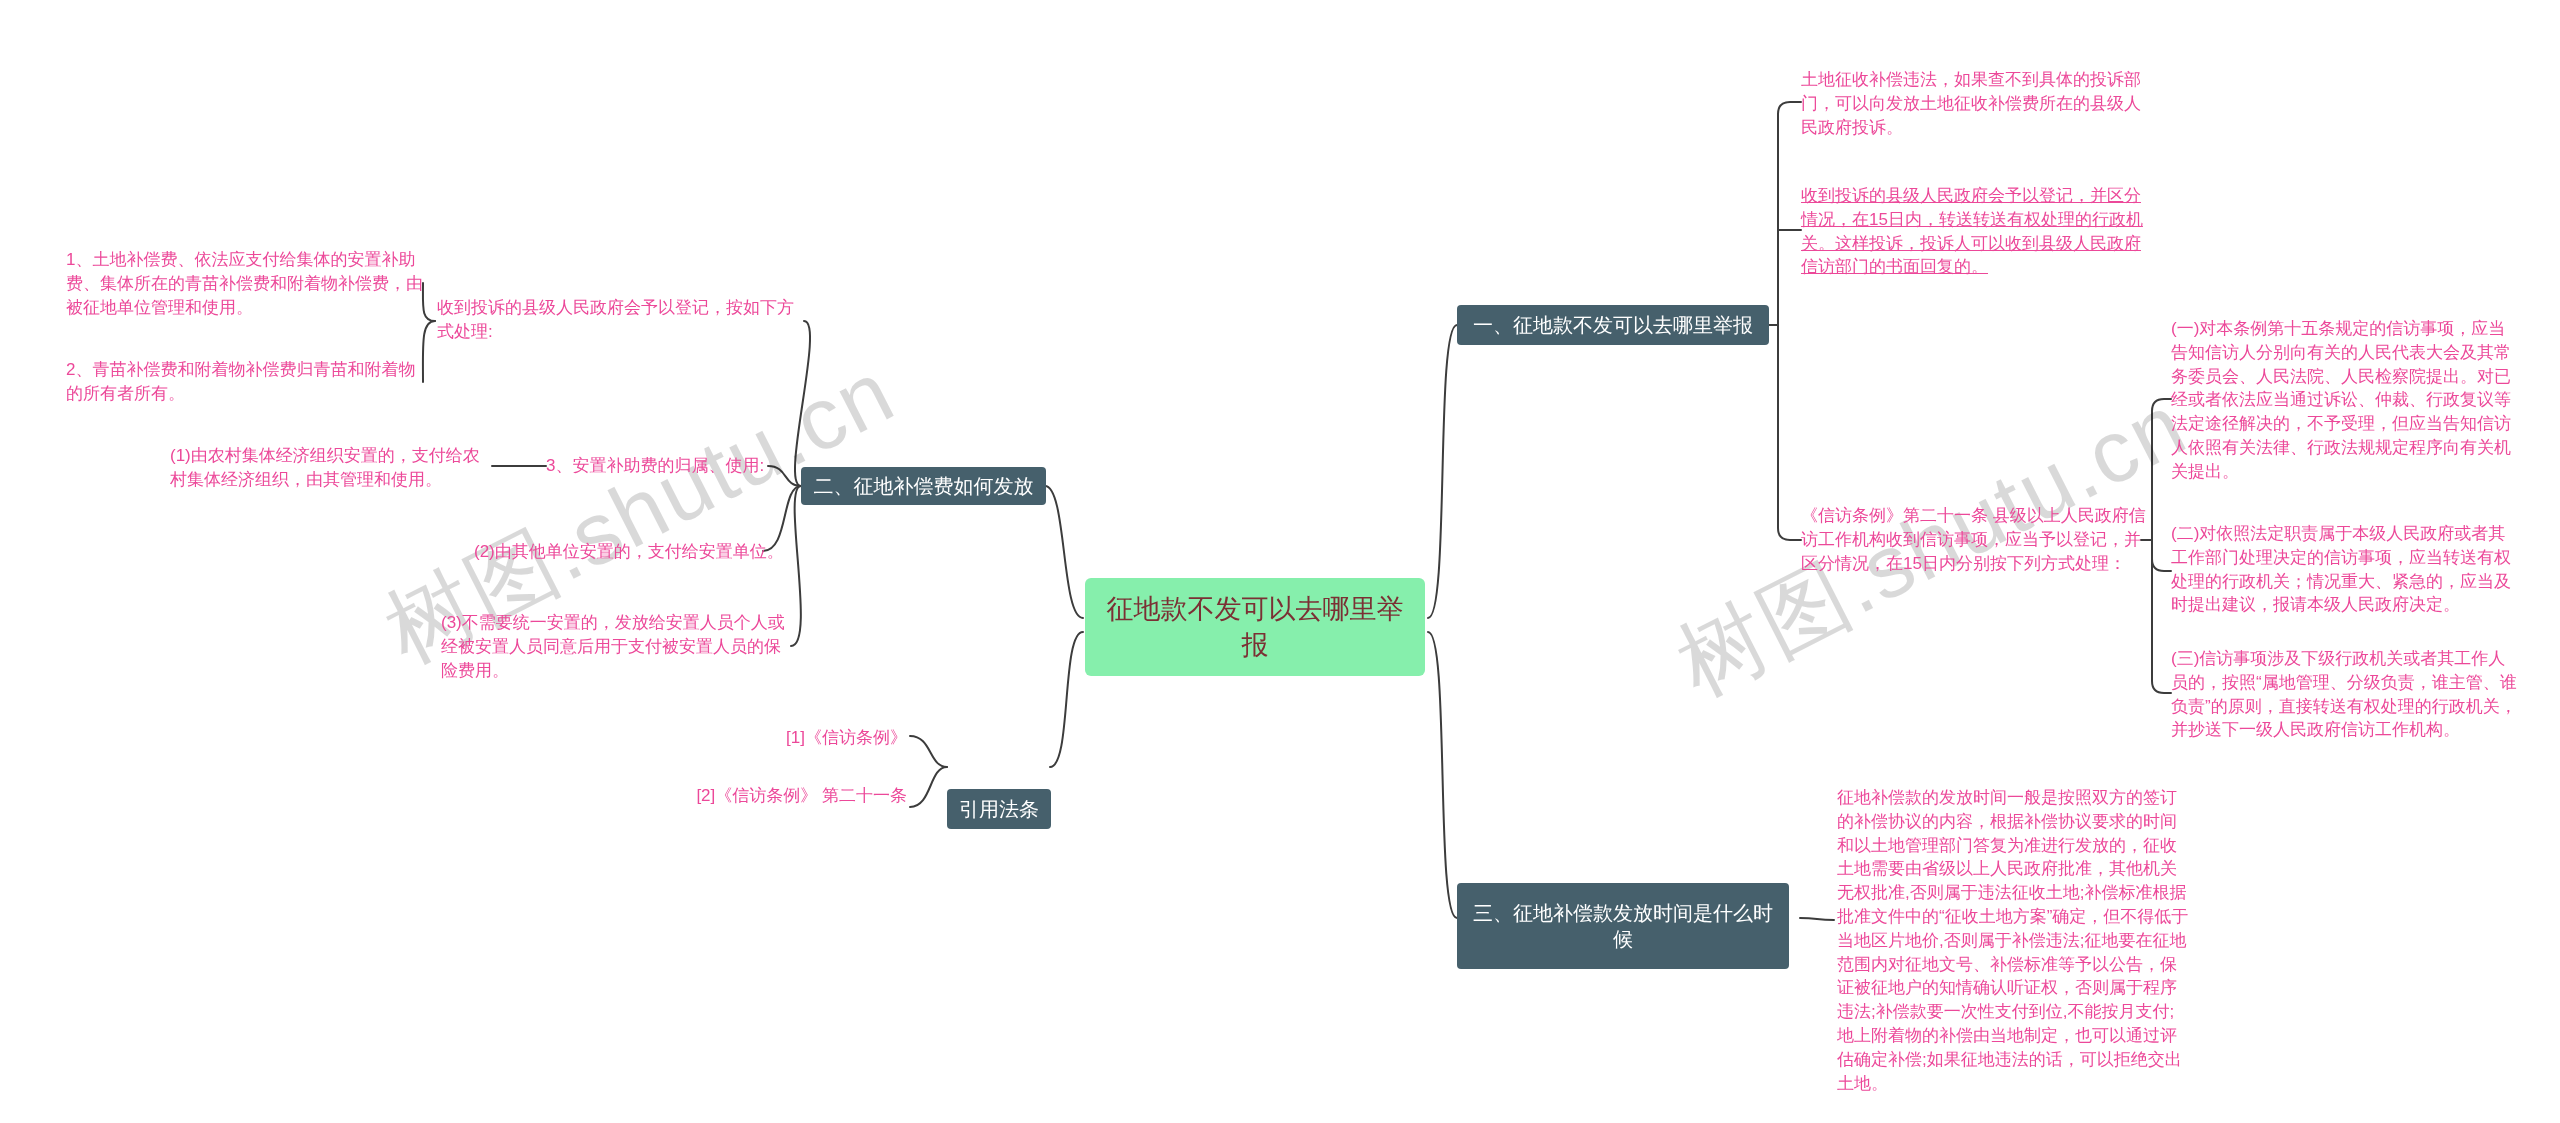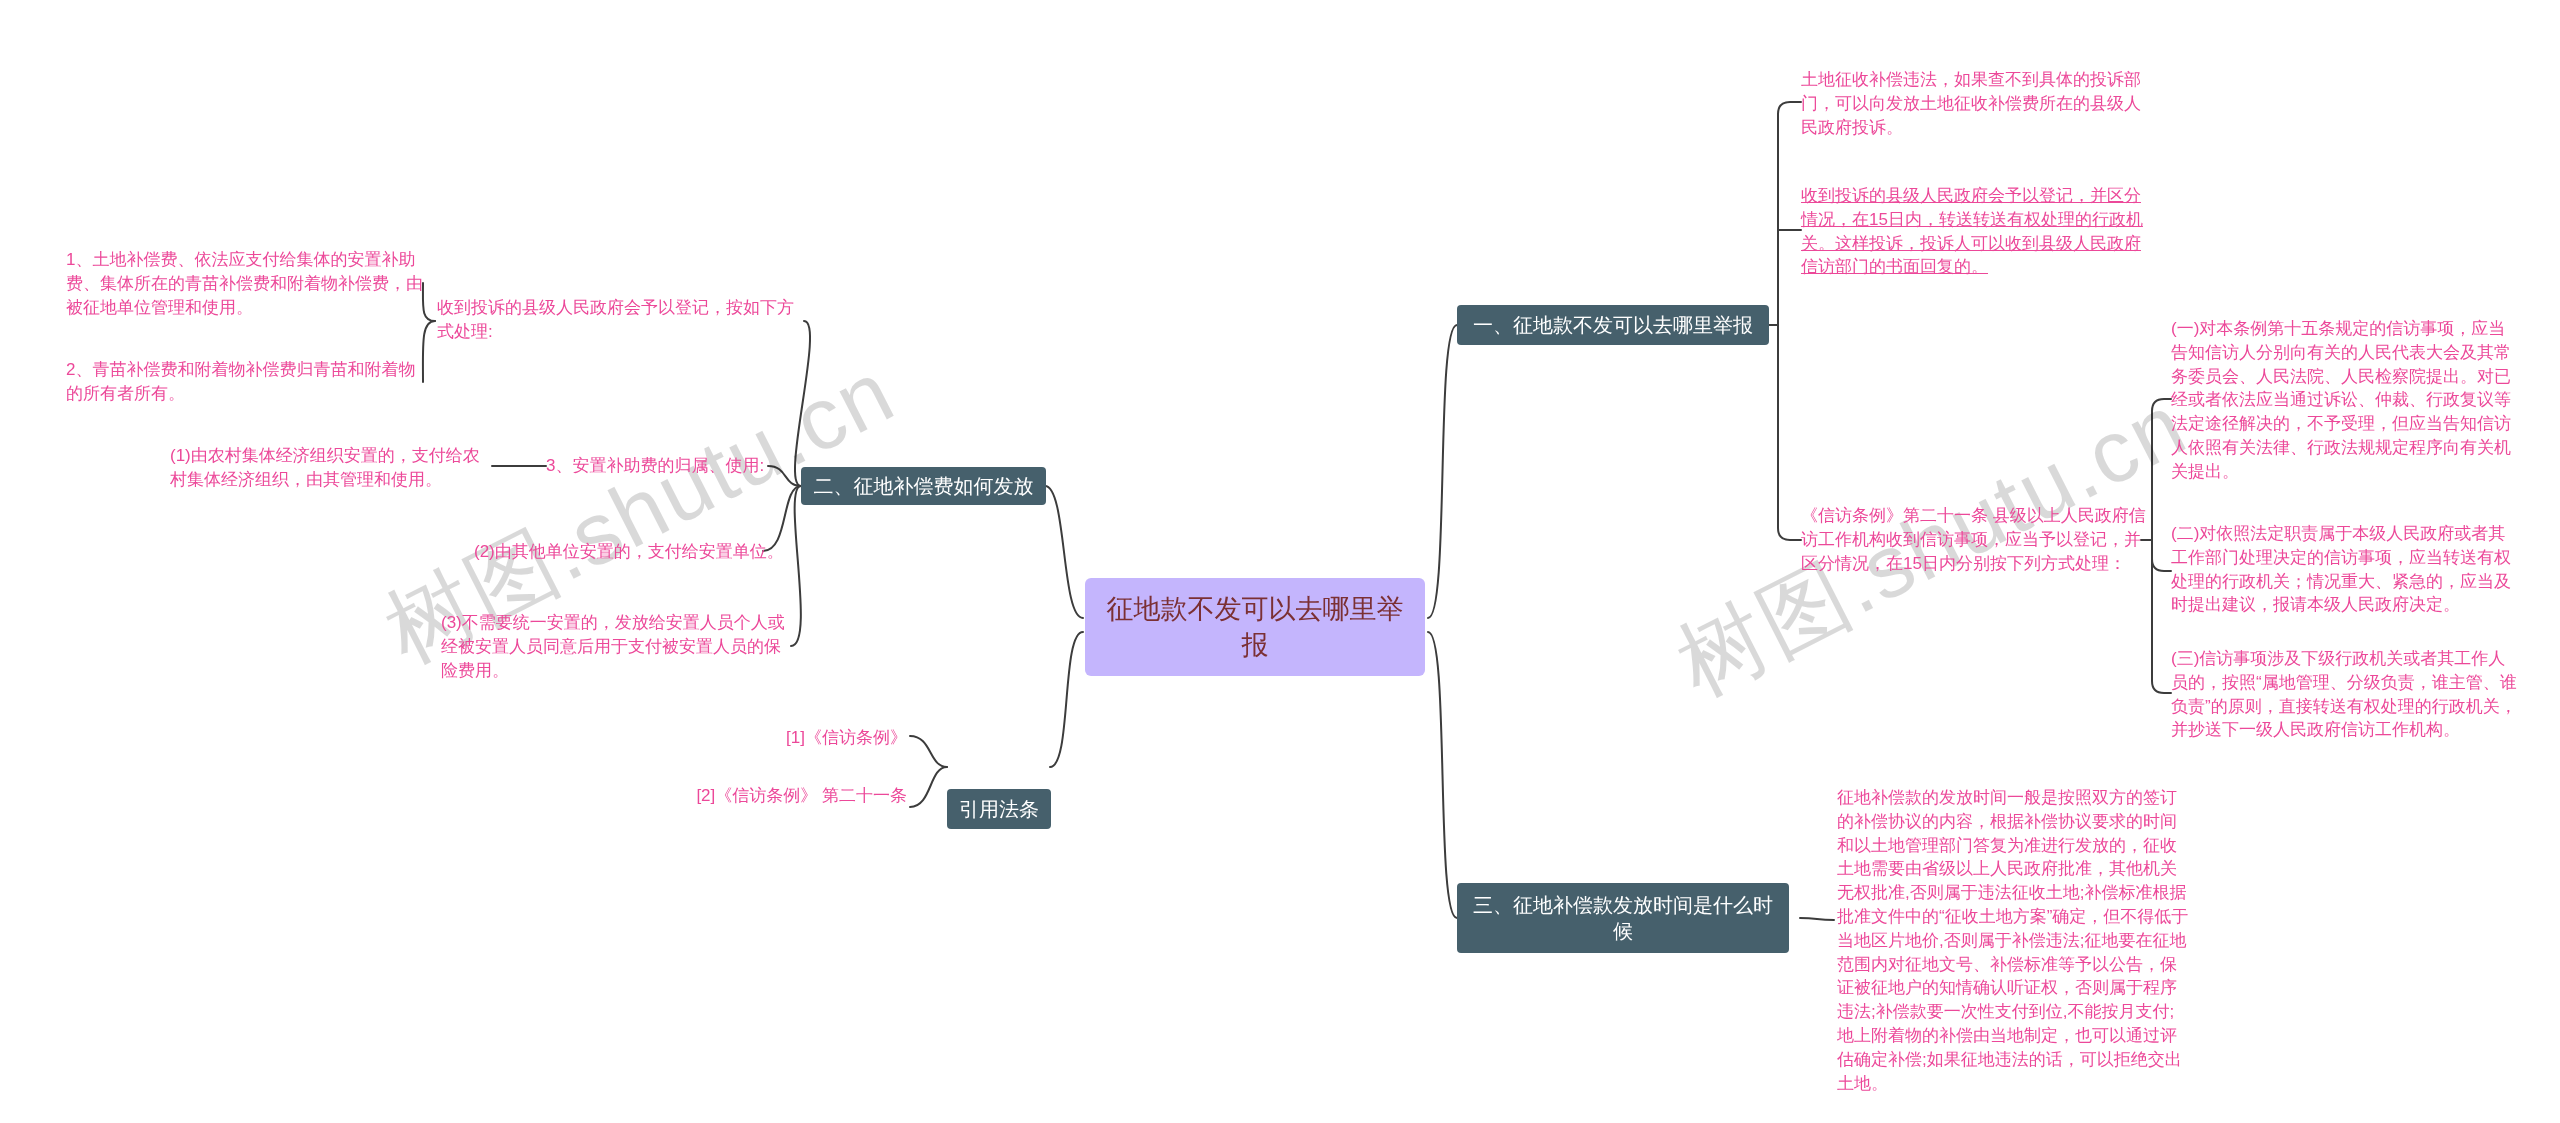--- a/index.html
+++ b/index.html
@@ -54,21 +54,21 @@
     box-sizing: border-box;
     padding: 2px 12px;
     border-radius: 4px;
     background: #46606c;
     color: #ffffff;
     font-size: 20px;
     line-height: 1.3;
     cursor: pointer;
   }
   .node.central {
-    background: #c4b5fd;
+    background: #86efac;
     color: #7b3034;
     font-size: 27px;
     font-weight: 500;
     line-height: 1.35;
     border-radius: 6px;
     padding: 2px 16px;
   }
 </style>
 </head>
 <body>
@@ -100,21 +100,21 @@
 
   <div class="watermark" style="left:640px; top:512px;">树图.shutu.cn</div>
   <div class="watermark" style="left:1932px; top:545px;">树图.shutu.cn</div>
 
   <div class="node central" style="left:1085px; top:578px; width:340px; height:98px;">征地款不发可以去哪里举报</div>
 
   <div class="node" style="left:1457px; top:305px; width:312px; height:40px;">一、征地款不发可以去哪里举报</div>
 
   <div class="node" style="left:801px; top:467px; width:245px; height:38px;">二、征地补偿费如何发放</div>
 
-  <div class="node" style="left:1457px; top:883px; width:332px; height:70px;">三、征地补偿款发放时间是什么时候</div>
+  <div class="node" style="left:1457px; top:883px; width:332px; height:86px;">三、征地补偿款发放时间是什么时候</div>
 
   <div class="node" style="left:947px; top:747px; width:104px; height:40px;margin-top:42px;">引用法条</div>
 
   <div class="note" style="left:66px; top:248px; width:358px;">1、土地补偿费、依法应支付给集体的安置补助费、集体所在的青苗补偿费和附着物补偿费，由被征地单位管理和使用。</div>
 
   <div class="note" style="left:66px; top:358px; width:358px;">2、青苗补偿费和附着物补偿费归青苗和附着物的所有者所有。</div>
 
   <div class="note" style="left:437px; top:296px; width:372px;">收到投诉的县级人民政府会予以登记，按如下方式处理:</div>
 
   <div class="note nowrap" style="left:546px; top:454px;">3、安置补助费的归属、使用:</div>

